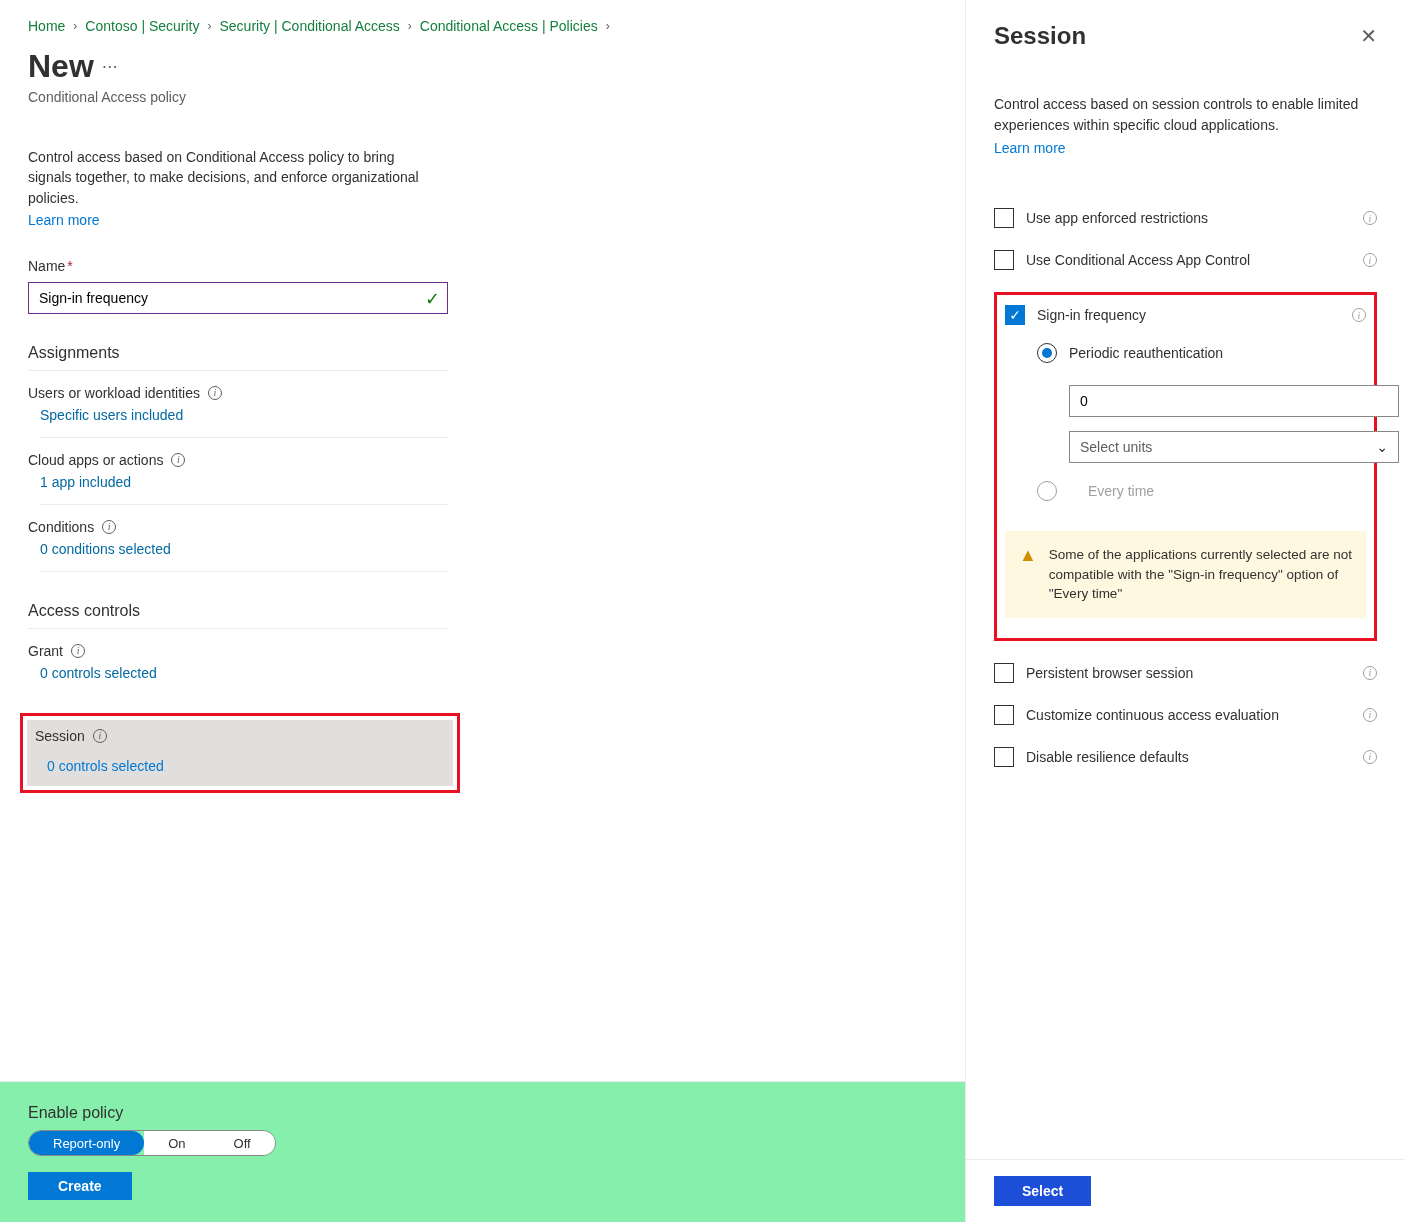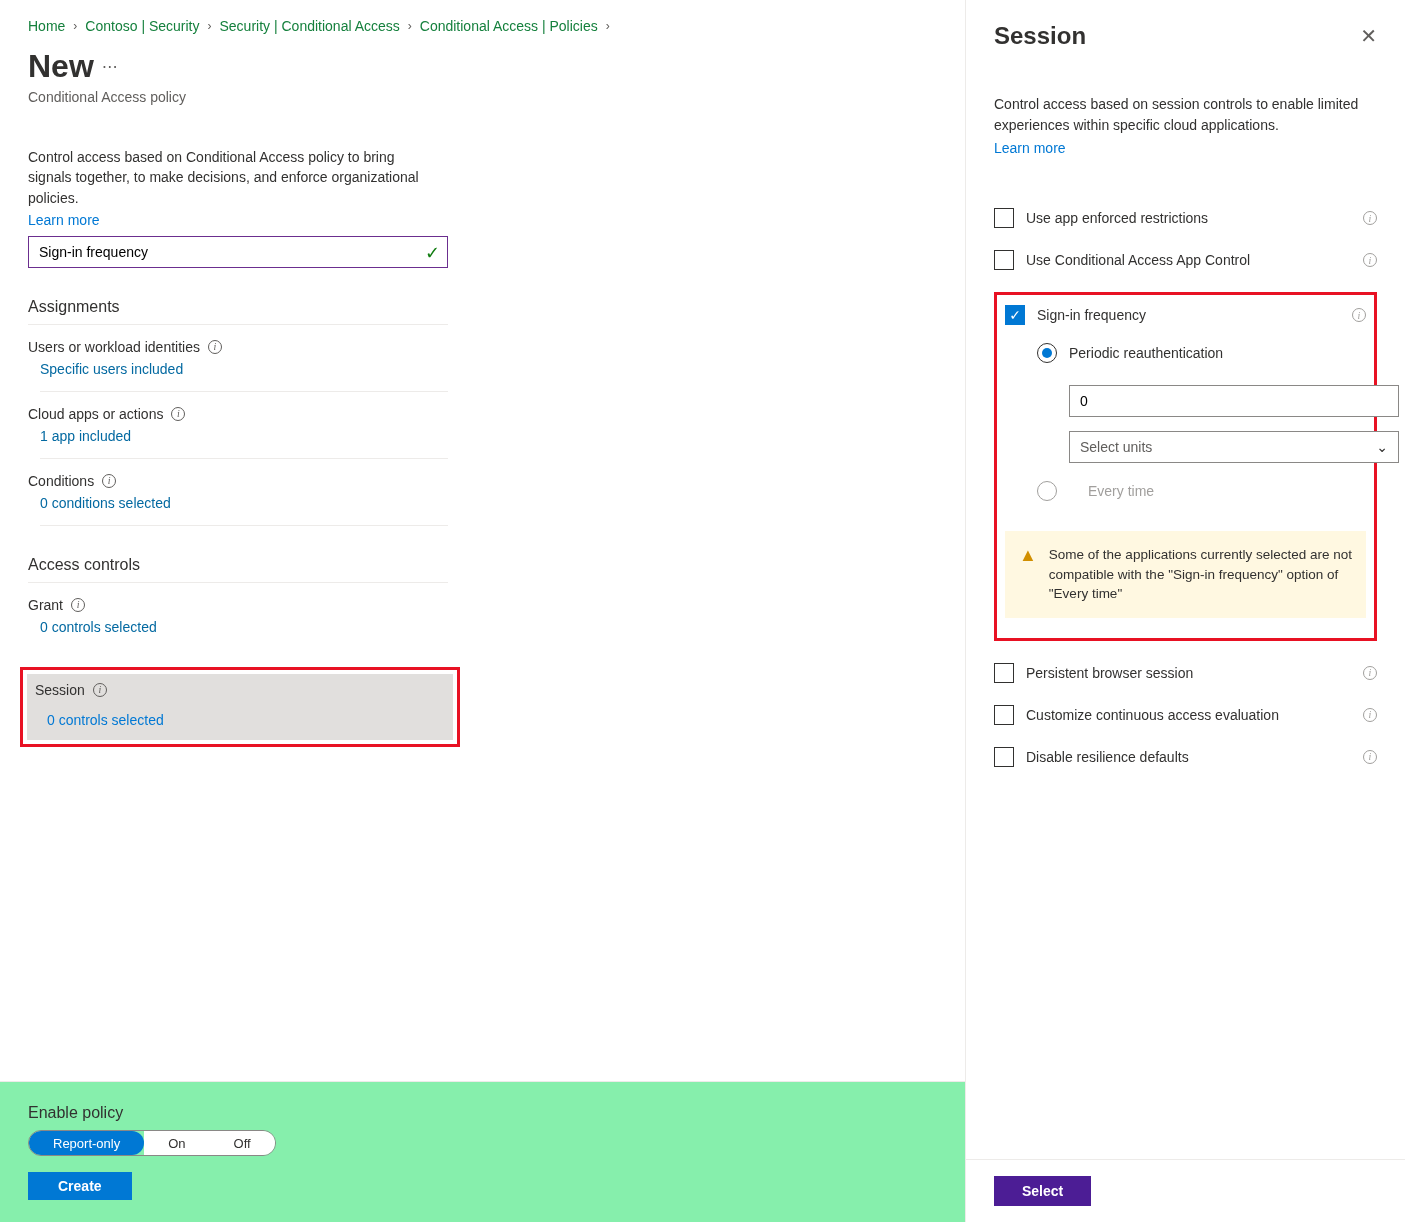--- a/index.html
+++ b/index.html
@@ -64,21 +64,21 @@
   .nested-inputs { margin: 22px 0 0 64px; display: flex; flex-direction: column; gap: 14px; width: 330px; }
   .nested-inputs input, .nested-inputs .select { width: 100%; height: 32px; border: 1px solid #8a8886; padding: 0 10px; font-size: 14px; background: #fff; }
   .select { display: flex; align-items: center; justify-content: space-between; cursor: pointer; color: #605e5c; }
   .chev { font-size: 14px; color: #323130; }
 
   .warning-box { background: #fff8e1; padding: 14px 14px 14px 14px; margin-top: 30px; display: flex; gap: 12px; align-items: flex-start; }
   .warn-icon { color: #d18f00; font-size: 18px; flex-shrink: 0; }
   .warn-text { font-size: 13.5px; line-height: 1.45; color: #323130; }
 
   .panel-footer { border-top: 1px solid #edebe9; padding: 16px 28px; }
-  .select-btn { background: #4c1d95; color: #fff; border: none; padding: 7px 28px; font-size: 14px; font-weight: 600; cursor: pointer; }
+  .select-btn { background: #1d4ed8; color: #fff; border: none; padding: 7px 28px; font-size: 14px; font-weight: 600; cursor: pointer; }
 </style>
 </head>
 <body>
 
 <div class="container">
 
   <div class="main">
     <div class="breadcrumbs">
       <span class="link">Home</span>
       <span class="sep">›</span>
@@ -92,20 +92,23 @@
 
     <div class="title-row">
       <h1 class="title">New</h1>
       <span class="ellipsis">⋯</span>
     </div>
     <div class="subtitle">Conditional Access policy</div>
 
     <div class="body-text">Control access based on Conditional Access policy to bring signals together, to make decisions, and enforce organizational policies.</div>
     <a class="learn-more">Learn more</a>
 
+    <div class="field-label">
+      <span>Name</span><span class="req">*</span>
+    </div>
     <div class="input-wrap">
       <input class="text-input valid" value="Sign-in frequency" style="">
       <span class="checkmark">✓</span>
     </div>
 
     <div class="section-title">Assignments</div>
 
     <div class="item-row">
       <span>Users or workload identities</span>
       <span class="info-icon">i</span>

